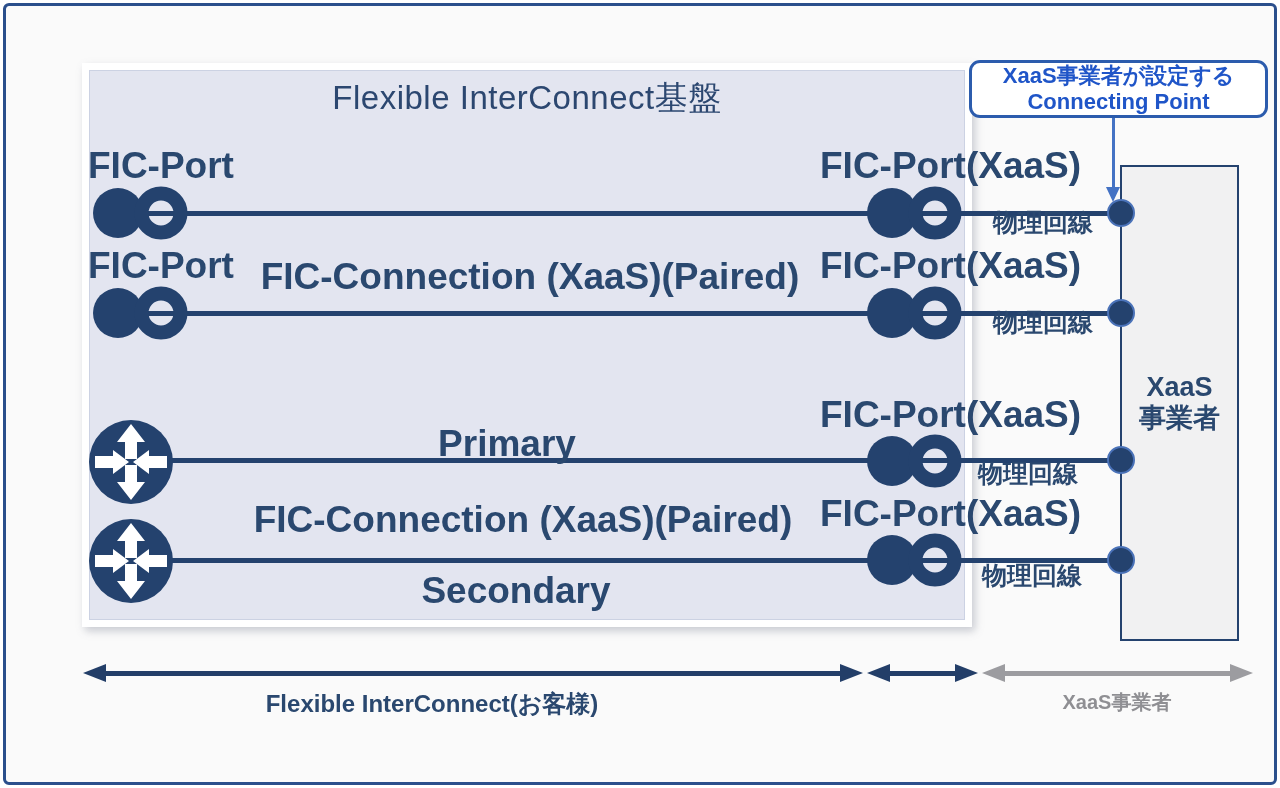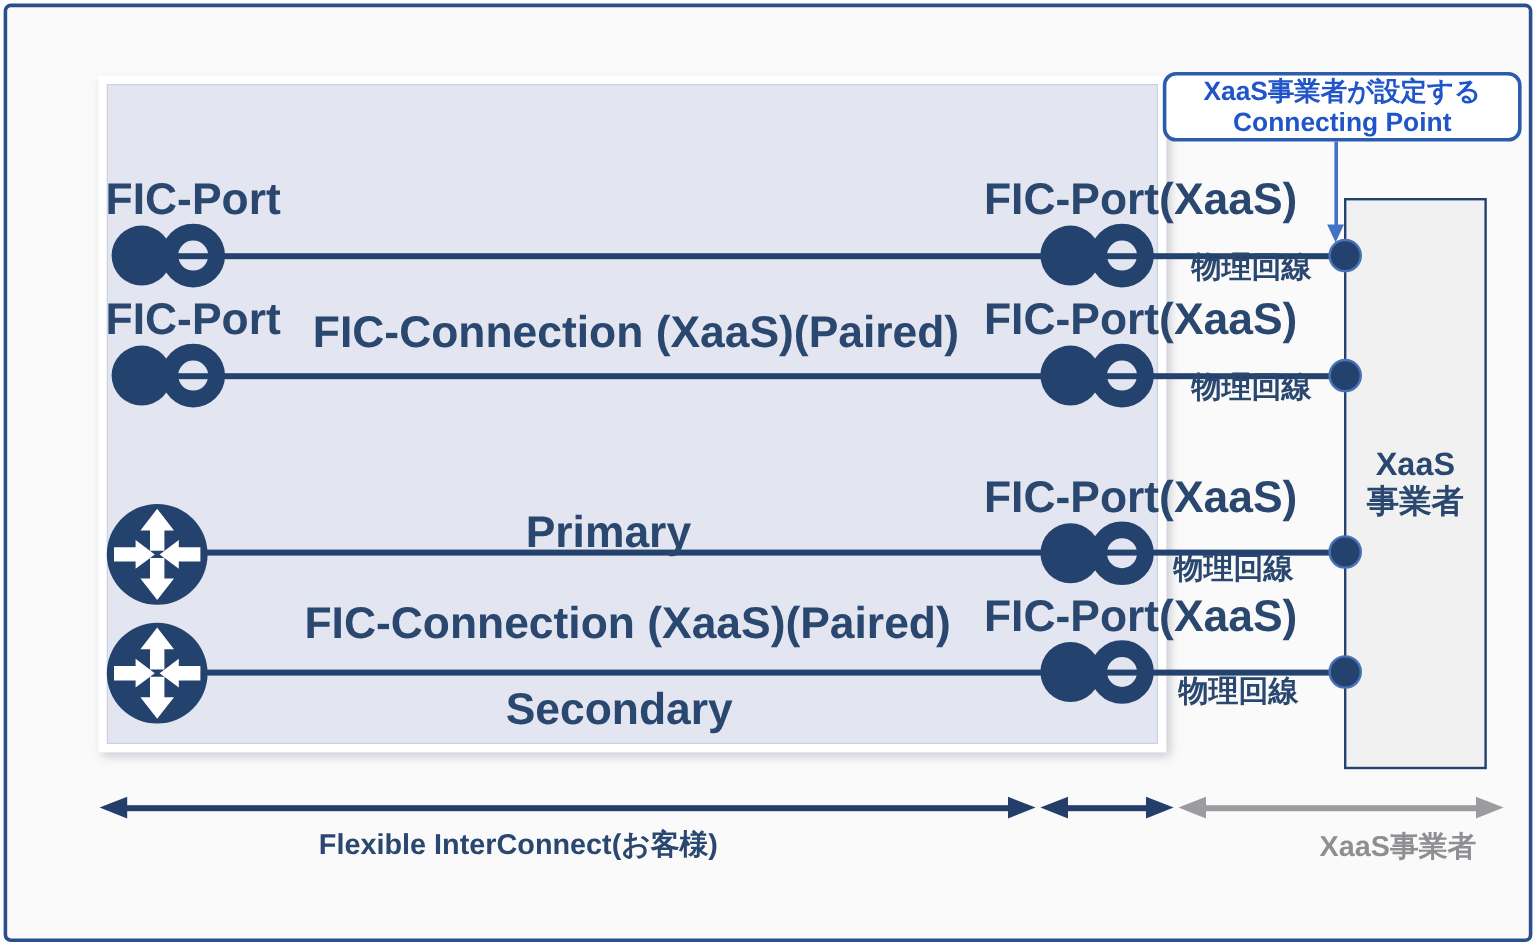--- a/index.html
+++ b/index.html
@@ -53,20 +53,21 @@
 </style>
 </head>
 <body>
 
 <div class="stage">
   <div class="frame"></div>
 
   <div class="main-panel">
     <div class="panel-fill"></div>
   </div>
+  <div class="title">Flexible InterConnect基盤</div>
 
   <div class="xaas-box">
     <div class="xaas-label">
       <div>XaaS</div>
       <div>事業者</div>
     </div>
   </div>
 
   <div class="hline" style="left:140px;top:210.5px;width:981px;"></div>
   <div class="hline" style="left:140px;top:310.5px;width:981px;"></div>
@@ -154,14 +155,14 @@
     <div class="bar"></div>
     <div class="hd hd-r"></div>
   </div>
   <div class="harrow gray-arrow" style="left:982px;top:664px;width:271px;">
     <div class="hd hd-l"></div>
     <div class="bar"></div>
     <div class="hd hd-r"></div>
   </div>
 
   <div class="span-lbl center" style="left:432px;top:688px;font-size:24px;">Flexible InterConnect(お客様)</div>
-  <div class="span-lbl gray center" style="left:1117px;top:689px;font-size:24px;margin-left:48px;">XaaS事業者</div>
+  <div class="span-lbl gray center" style="left:1117px;top:689px;font-size:20px;">XaaS事業者</div>
 </div>
 
 </body></html>

